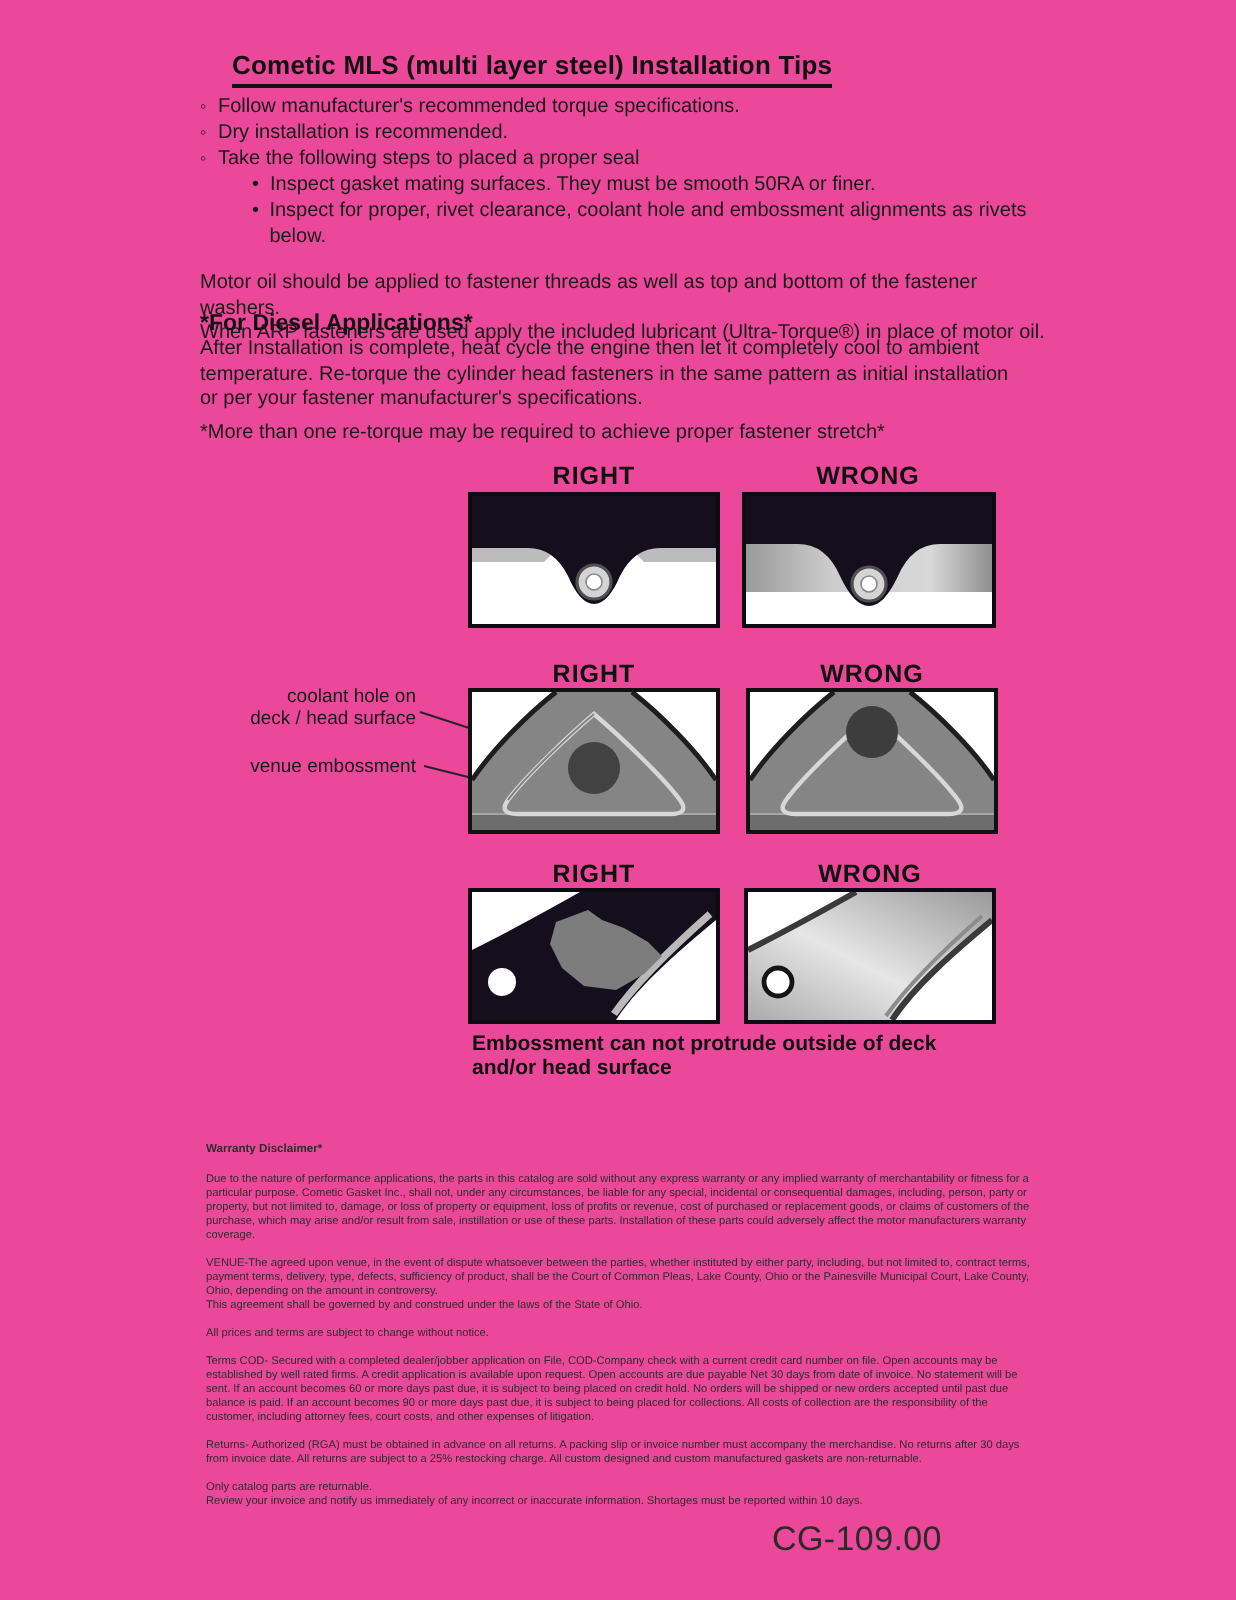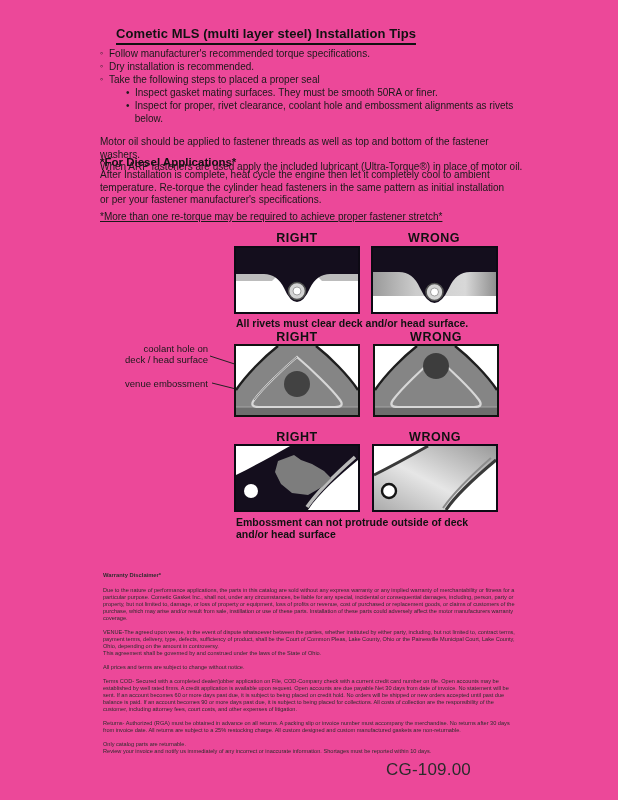--- a/index.html
+++ b/index.html
@@ -68,21 +68,21 @@
       <span>Inspect for proper, rivet clearance, coolant hole and embossment alignments as rivets below.</span>
     </div>
   </div>
 
   <div class="abs h2" style="left:100px; top:119px;margin-top:37px;">*For Diesel Applications*</div>
   <div class="abs para pre" style="left:100px; top:136px; width:430px;">Motor oil should be applied to fastener threads as well as top and bottom of the fastener washers.
 When ARP fasteners are used apply the included lubricant (Ultra-Torque®) in place of motor oil.</div>
   <div class="abs para pre" style="left:100px; top:169px; width:430px;">After Installation is complete, heat cycle the engine then let it completely cool to ambient
 temperature. Re-torque the cylinder head fasteners in the same pattern as initial installation
 or per your fastener manufacturer's specifications.</div>
-  <div class="abs para" style="left:100px; top:211px; width:430px;text-decoration:underline;">*More than one re-torque may be required to achieve proper fastener stretch*</div>
+  <div class="abs para" style="left:100px; top:211px; width:430px;">*More than one re-torque may be required to achieve proper fastener stretch*</div>
 
   <div class="abs rw-label" style="left:234px; top:231px; width:126px;">RIGHT</div>
   <div class="abs rw-label" style="left:371px; top:231px; width:126px;">WRONG</div>
 
   <svg class="abs diagram-box" style="left:234px; top:246px;" width="126" height="68" viewBox="0 0 126 68">
     <rect x="1" y="1" width="124" height="66" fill="#ffffff" stroke="#0d0a14" stroke-width="2"></rect>
     <polygon points="2,27 46,27 38,35 2,35" fill="#bcbcbc"></polygon>
     <polygon points="124,27 80,27 88,35 124,35" fill="#bcbcbc"></polygon>
     <path d="M2,2 H124 V28 H96 Q83,28 76,42 Q70,56 63,56 Q56,56 50,42 Q43,28 30,28 H2 Z" fill="#140e1d"></path>
     <circle cx="63" cy="45" r="8.5" fill="#d4d4d4" stroke="#4f4f4f" stroke-width="1.6"></circle>
@@ -100,21 +100,20 @@
       </linearGradient>
     </defs>
     <rect x="1" y="1" width="125" height="66" fill="#ffffff" stroke="#0d0a14" stroke-width="2"></rect>
     <rect x="2" y="26" width="123" height="24" fill="url(#gradDeck)"></rect>
     <path d="M2,2 H125 V26 H99 Q85,26 78,42 Q71,57 63.5,57 Q56,57 49,42 Q42,26 28,26 H2 Z" fill="#140e1d"></path>
     <circle cx="63.5" cy="46" r="8.5" fill="#d4d4d4" stroke="#4f4f4f" stroke-width="1.6"></circle>
     <circle cx="63.5" cy="46" r="4" fill="#ffffff" stroke="#8a8a8a" stroke-width="0.8"></circle>
     <rect x="1" y="1" width="125" height="66" fill="none" stroke="#0d0a14" stroke-width="2"></rect>
   </svg>
 
-  <div class="abs caption" style="left:236px; top:317px; width:280px;">All rivets must clear deck and/or head surface.</div>
 
   <div class="abs rw-label" style="left:234px; top:330px; width:126px;">RIGHT</div>
   <div class="abs rw-label" style="left:373px; top:330px; width:126px;">WRONG</div>
 
   <div class="abs callout pre" style="left:96px; top:343px; width:112px;">coolant hole on
 deck / head surface</div>
   <div class="abs callout" style="left:96px; top:378px; width:112px;">venue embossment</div>
 
   <svg class="abs" style="left:204px; top:346px;" width="100" height="55" viewBox="0 0 100 55">
     <line x1="6" y1="10" x2="92" y2="38" stroke="#222222" stroke-width="1"></line>

